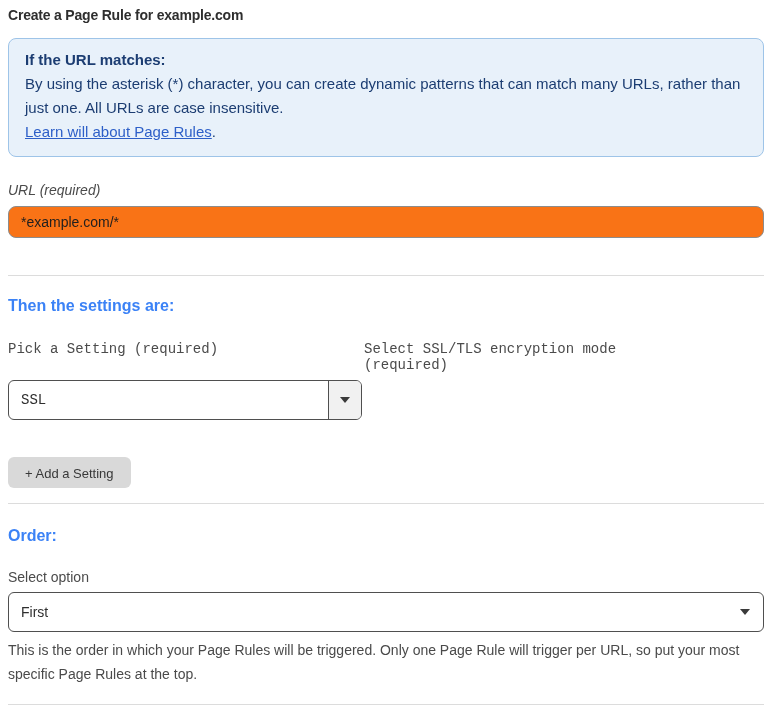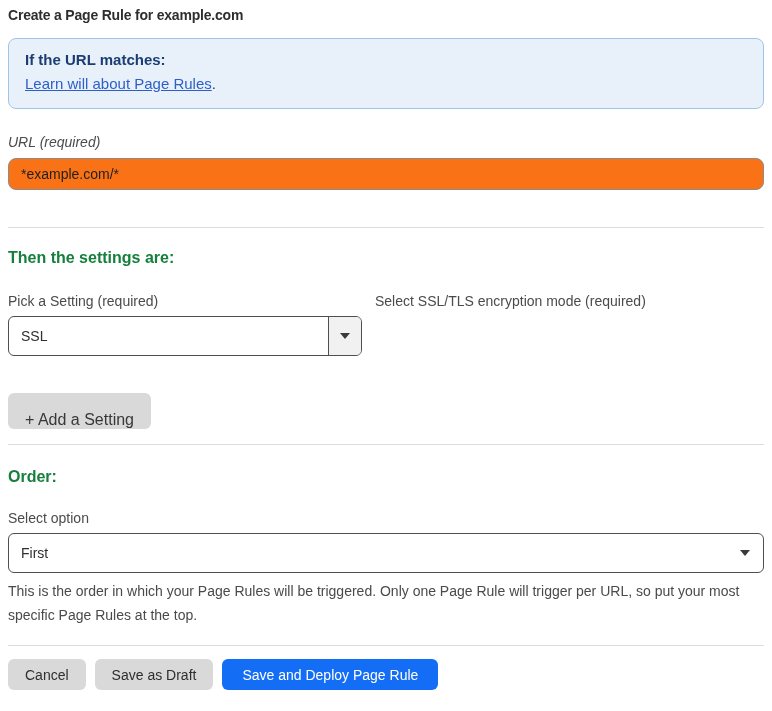--- a/index.html
+++ b/index.html
@@ -37,25 +37,25 @@
     display:block;width:100%;box-sizing:border-box;height:32px;
     background:#f97316;border:1px solid #8c8c8c;border-radius:8px;
     font-family:inherit;font-size:14px;color:#1f1f1f;padding:0 12px;outline:none;
   }
 
   .divider{border:none;border-top:1px solid #dcdcdc;margin:0;}
   .divider-1{margin-top:37px;}
   .divider-2{margin-top:15px;}
   .divider-3{margin-top:18px;}
 
-  .section-heading{font-size:16px;font-weight:700;color:#15803d;margin:0;}
+  .section-heading{font-size:16px;font-weight:700;color:#3b82f6;margin:0;}
   .settings-heading{padding-top:21px;}
   .order-heading{padding-top:23px;}
 
-  .labels-row,.selects-row{display:flex;gap:13px;}
+  .labels-row,.selects-row{display:flex;gap:2px;font-family:Liberation Mono, monospace;}
   .labels-row{margin-top:26px;margin-bottom:7px;}
   .col-setting{width:354px;flex:0 0 auto;box-sizing:border-box;}
   .col-mode{width:286px;flex:0 0 auto;box-sizing:border-box;}
 
   .select-box{
     border:1px solid #4f4f4f;border-radius:6px;height:40px;
     display:flex;align-items:center;background:#ffffff;
     font-size:14px;color:#2f2f2f;box-sizing:border-box;cursor:pointer;
   }
   .select-value{padding-left:12px;flex:1;white-space:nowrap;overflow:hidden;}
@@ -68,21 +68,21 @@
   .caret{
     width:0;height:0;
     border-left:5px solid transparent;border-right:5px solid transparent;
     border-top:6px solid #3a3a3a;
   }
   .caret-holder{padding-right:13px;display:flex;align-items:center;}
 
   .add-setting-btn{
     margin-top:37px;
     background:#d9d9d9;color:#383838;border:none;border-radius:6px;
-    height:31px;padding:18px 17px;font-family:inherit;font-size:16px;cursor:pointer;
+    height:31px;padding:9px 17px;font-family:inherit;font-size:13px;cursor:pointer;
   }
 
   .order-select-label{margin:24px 0 7px 0;}
   .order-select{width:100%;}
 
   .order-help{
     margin:6px 0 0 0;
     font-size:14px;line-height:24px;color:#4a4a4a;max-width:756px;
   }
 
@@ -96,20 +96,21 @@
 </style>
 </head>
 <body>
 
 <div class="page">
 
   <h1 class="page-title">Create a Page Rule for example.com</h1>
 
   <div class="info-box">
     <p class="info-heading">If the URL matches:</p>
+    <p class="info-body">By using the asterisk (*) character, you can create dynamic patterns that can match many URLs, rather than just one. All URLs are case insensitive.</p>
     <p class="info-body">
       <a class="info-link">Learn will about Page Rules</a><span class="info-link-suffix">.</span>
     </p>
   </div>
 
   <div class="field-label url-label">URL (required)</div>
   <input class="url-input" type="text" value="*example.com/*" style="">
 
   <hr class="divider divider-1">
 

